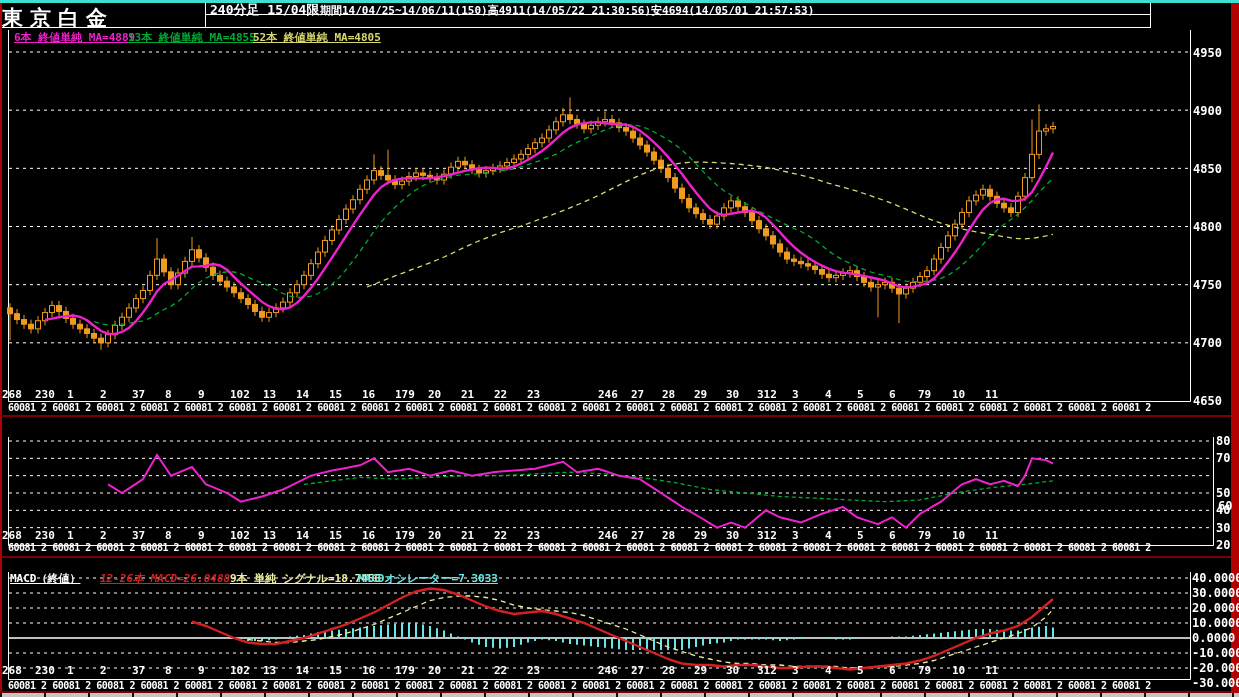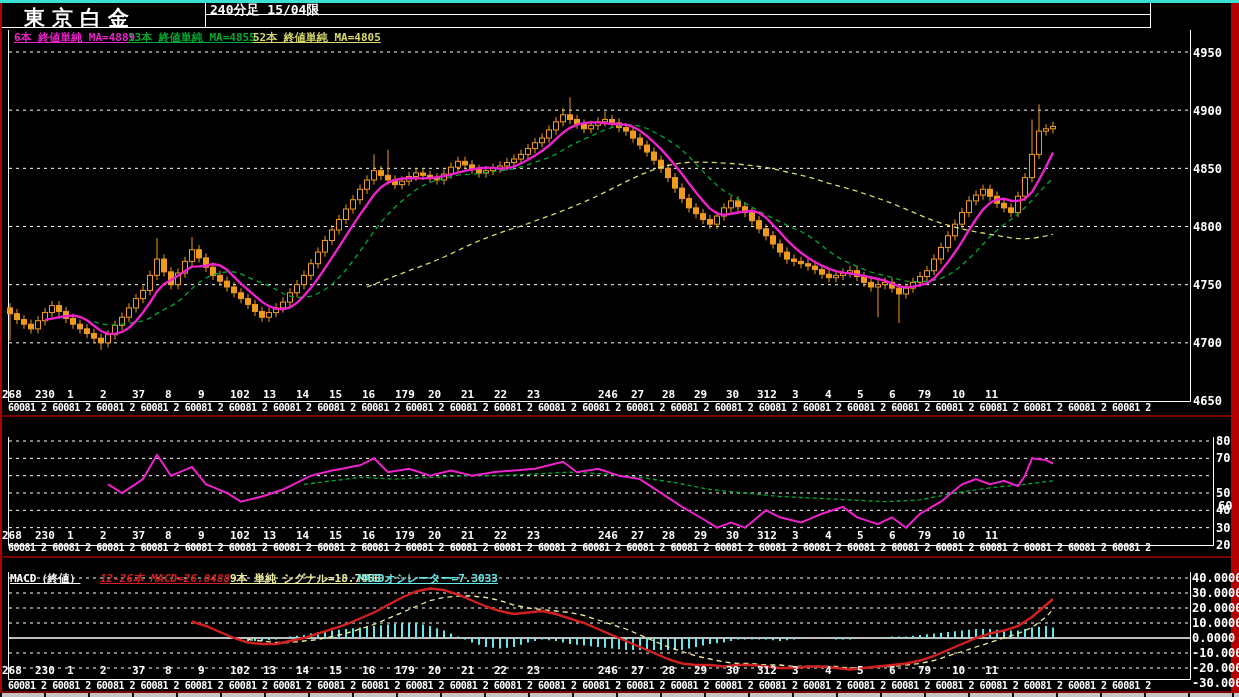--- a/index.html
+++ b/index.html
@@ -480,22 +480,23 @@
       <line x1="1053" y1="638" x2="1053" y2="627.5" stroke="#66e8e8" stroke-width="2"></line>
       <polyline stroke="#eeeea0" stroke-width="1.3" stroke-dasharray="5,4" points="248,639.5 255,640.3 262,641.0 269,641.8 276,642.5 283,642.5 290,642.5 297,641.8 304,641.0 311,640.3 318,639.5 325,638.0 332,636.5 339,635.0 346,633.5 353,631.3 360,629.0 367,626.8 374,624.5 381,621.5 388,618.5 395,615.5 402,612.5 409,609.5 416,606.5 423,603.5 430,600.5 437,599.0 444,597.5 451,596.8 458,596.0 465,596.0 472,596.0 479,596.8 486,597.5 493,599.0 500,600.5 507,602.8 514,605.0 521,606.5 528,608.0 535,608.8 542,609.5 549,610.3 556,611.0 563,611.8 570,612.5 577,614.0 584,615.5 591,617.8 598,620.0 605,622.3 612,624.5 619,626.8 626,629.0 633,632.0 640,635.0 647,638.0 654,641.0 661,644.0 668,647.0 675,649.3 682,651.5 689,653.8 696,656.0 703,657.5 710,659.0 717,660.5 724,662.0 731,662.8 738,663.5 745,663.5 752,663.5 759,664.3 766,665.0 773,665.0 780,665.0 787,665.8 794,666.5 801,666.5 808,666.5 815,666.5 822,666.5 829,666.5 836,666.5 843,667.3 850,668.0 857,668.0 864,668.0 871,667.3 878,666.5 885,666.5 892,666.5 899,665.8 906,665.0 913,664.3 920,663.5 927,662.0 934,660.5 941,658.3 948,656.0 955,653.8 962,651.5 969,649.3 976,647.0 983,644.8 990,642.5 997,640.3 1004,638.0 1011,635.8 1018,633.5 1025,630.5 1032,627.5 1039,622.3 1046,617.0 1053,609.5" fill="none"></polyline>
       <polyline stroke="#d42020" stroke-width="2.4" points="192,621.5 199,623.8 206,626.0 213,629.0 220,632.0 227,635.0 234,638.0 241,640.3 248,642.5 255,643.3 262,644.0 269,644.0 276,644.0 283,642.5 290,641.0 297,639.5 304,638.0 311,635.8 318,633.5 325,631.3 332,629.0 339,626.8 346,624.5 353,621.5 360,618.5 367,615.5 374,612.5 381,608.8 388,605.0 395,601.3 402,597.5 409,594.5 416,591.5 423,590.0 430,588.5 437,589.3 444,590.0 451,592.3 458,594.5 465,597.5 472,600.5 479,603.5 486,606.5 493,608.8 500,611.0 507,612.5 514,614.0 521,613.3 528,612.5 535,611.8 542,611.0 549,612.5 556,614.0 563,616.3 570,618.5 577,620.8 584,623.0 591,626.0 598,629.0 605,632.0 612,635.0 619,638.0 626,641.0 633,644.0 640,647.0 647,650.0 654,653.0 661,656.0 668,659.0 675,661.3 682,663.5 689,664.3 696,665.0 703,665.0 710,665.0 717,665.8 724,666.5 731,665.8 738,665.0 745,665.0 752,665.0 759,665.8 766,666.5 773,667.3 780,668.0 787,668.0 794,668.0 801,667.3 808,666.5 815,666.5 822,666.5 829,667.3 836,668.0 843,668.8 850,669.5 857,668.8 864,668.0 871,667.3 878,666.5 885,665.8 892,665.0 899,664.3 906,663.5 913,662.0 920,660.5 927,658.3 934,656.0 941,653.0 948,650.0 955,647.0 962,644.0 969,641.0 976,638.0 983,635.8 990,633.5 997,632.0 1004,630.5 1011,628.3 1018,626.0 1025,621.5 1032,617.0 1039,611.0 1046,605.0 1053,599.0" fill="none"></polyline>
     </svg>
 
   <div class="abs" style="left:0;top:0;width:1239px;height:3px;background:#3ce0d0;"></div>
 
   <div class="abs" style="left:0;top:3px;width:2px;height:690px;background:#b40000;"></div>
   <div class="abs" style="left:1231px;top:3px;width:8px;height:694px;background:#b40000;"></div>
 
-  <div id="title" class="abs" style="left:24px;top:4px;">東京白金</div>
+  <div id="title" class="abs" style="left:2px;top:4px;">東京白金</div>
   <div class="abs hdr1a" style="left:210px;top:1px;">240分足 15/04限</div>
+  <div class="abs hdr1b" style="left:320px;top:3px;">期間14/04/25~14/06/11(150)高4911(14/05/22 21:30:56)安4694(14/05/01 21:57:53)</div>
   <div class="hline" style="left:205px;top:14px;width:945px;"></div>
   <div class="hline" style="left:2px;top:27px;width:1148px;"></div>
   <div class="vline" style="left:205px;top:3px;height:25px;"></div>
   <div class="vline" style="left:1150px;top:3px;height:25px;"></div>
 
   <div id="ma-legend" class="abs legend" style="left:0;top:30px;width:1150px;height:13px;">
       <span style="color: rgb(238, 34, 204); left: 14px;">6本 終値単純 MA=4889</span>
       <span style="color: rgb(0, 170, 51); left: 128px;">13本 終値単純 MA=4855</span>
       <span style="color: rgb(216, 216, 112); left: 253px;">52本 終値単純 MA=4805</span>
     </div>

